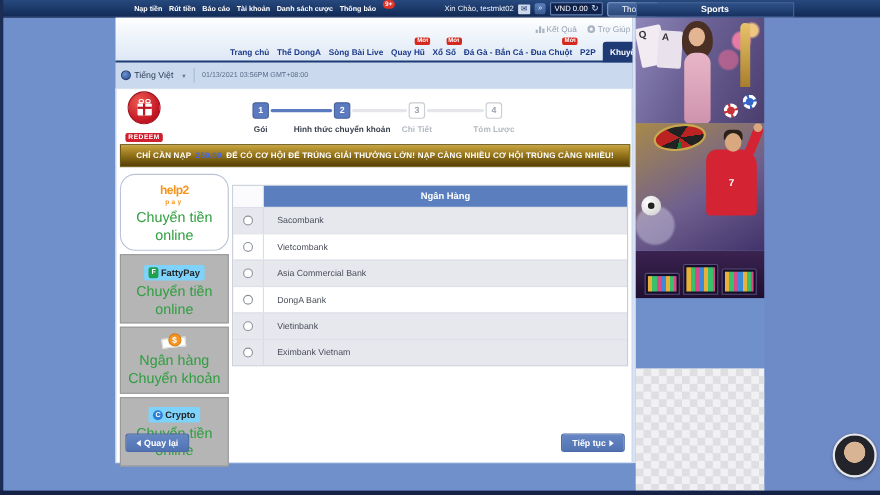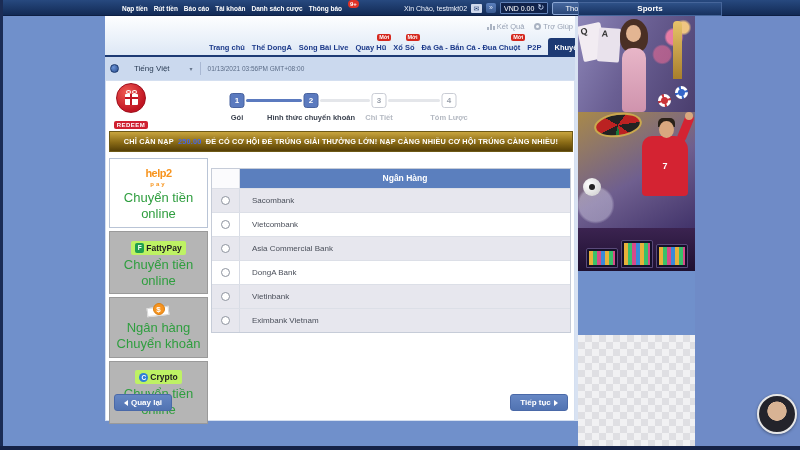--- a/index.html
+++ b/index.html
@@ -41,21 +41,21 @@
   .q-ic2{display:inline-block;width:7px;height:7px;border:2px solid #aab3c2;border-radius:50%;}
   .tabs{position:absolute;left:208px;top:37px;height:20px;display:flex;align-items:center;gap:5px;}
   .tab{position:relative;color:#1c3a8a;font-size:7.5px;font-weight:bold;white-space:nowrap;
        cursor:pointer;padding:0 1px;}
   .tab.active{background:#1d3a74;color:#fff;padding:5px 7px;border-radius:3px 3px 0 0;}
   .tab .badge{position:absolute;top:-9px;right:-4px;background:#d5281e;color:#fff;font-size:5.5px;
        font-weight:bold;padding:1px 2px;border-radius:2px;line-height:1;}
   
   .localeband{position:absolute;left:105px;top:57px;width:470px;height:23px;background:#cbd9ee;
               display:flex;align-items:center;}
-  .lang{display:flex;align-items:center;gap:15px;margin-left:5px;cursor:pointer;}
+  .lang{display:flex;align-items:center;gap:3px;margin-left:5px;cursor:pointer;}
   .globe{width:9px;height:9px;border-radius:50%;border:1px solid #1c3a6e;
          background:radial-gradient(circle at 35% 35%,#6b93d6,#274b8c);}
   .lang-label{font-size:8px;color:#2a3c55;}
   .caret{font-size:6px;color:#66758c;margin-left:5px;}
   .sep{width:1px;height:13px;background:#a9b8d3;margin:0 7px;}
   .timestamp{font-size:6.5px;color:#5c6d88;}
   
   .panel{position:absolute;left:105px;top:80px;width:470px;height:341px;background:#fff;
          border:1px solid #d4dff0;}
   .logo{position:absolute;left:5px;top:2px;width:40px;text-align:center;}
@@ -82,26 +82,26 @@
   
   .banner{position:absolute;left:3px;top:50px;width:464px;height:21px;border:1px solid #6e5a17;
           background:linear-gradient(#c9a53e,#8a6b16 55%,#553f06);
           display:flex;align-items:center;justify-content:center;}
   .banner .btxt{font-size:7.3px;font-weight:bold;color:#fff;letter-spacing:0.2px;white-space:nowrap;}
   .banner .amt{color:#4466e8;margin:0 2px;}
   
   .paycol{position:absolute;left:3px;top:77px;width:99px;}
   .paycard{border:1px solid #9a9a9a;background:#b5b5b5;margin-bottom:3px;text-align:center;
            padding:4px 2px;cursor:pointer;}
-  .paycard.sel{background:#fff;border-color:#b9c4d6;}
+  .paycard.sel{background:#fff;border-color:#b9c4d6;border-radius:14px;}
   .caption{color:#2f9e3f;font-size:13px;margin-top:2px;line-height:1.25;}
   .help2 span{color:#f7941e;font-weight:bold;font-size:11px;line-height:9px;letter-spacing:-0.5px;}
   .help2 small{display:block;color:#f7941e;font-weight:bold;font-size:6px;letter-spacing:2px;
            line-height:7px;}
-  .pill{display:inline-flex;align-items:center;gap:2px;background:#bef264;border-radius:2px;padding:2px 4px;}
+  .pill{display:inline-flex;align-items:center;gap:2px;background:#7dd3fc;border-radius:2px;padding:2px 4px;}
   .pill b{font-size:8.5px;color:#222;}
   .fshield{width:9px;height:10px;background:#1fa04e;border-radius:2px;color:#fff;font-size:6.5px;
            font-weight:bold;line-height:10px;text-align:center;}
   .cc{width:9px;height:9px;border-radius:50%;background:#2f7fd6;color:#fff;font-size:6.5px;
            font-weight:bold;line-height:9px;text-align:center;}
   .bankic{position:relative;width:24px;height:15px;margin:1px auto 0;}
   .bankic .note{position:absolute;left:0;top:4px;width:22px;height:9px;background:#fff;
            border:1px solid #d8d8d8;transform:rotate(-6deg);}
   .bankic .coin{position:absolute;left:6px;top:0;width:12px;height:12px;border-radius:50%;
            background:#f79420;color:#fff;font-size:8px;font-weight:bold;line-height:12px;

